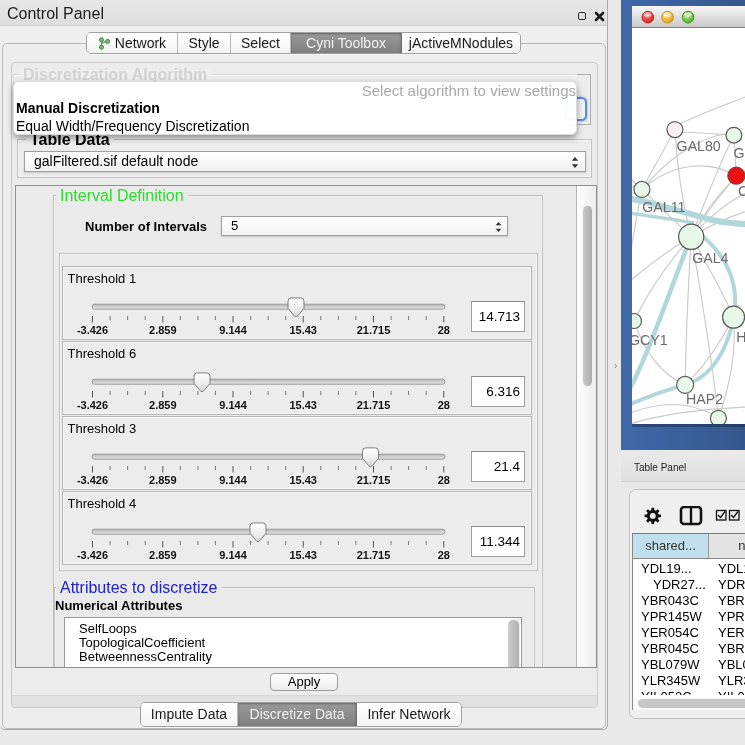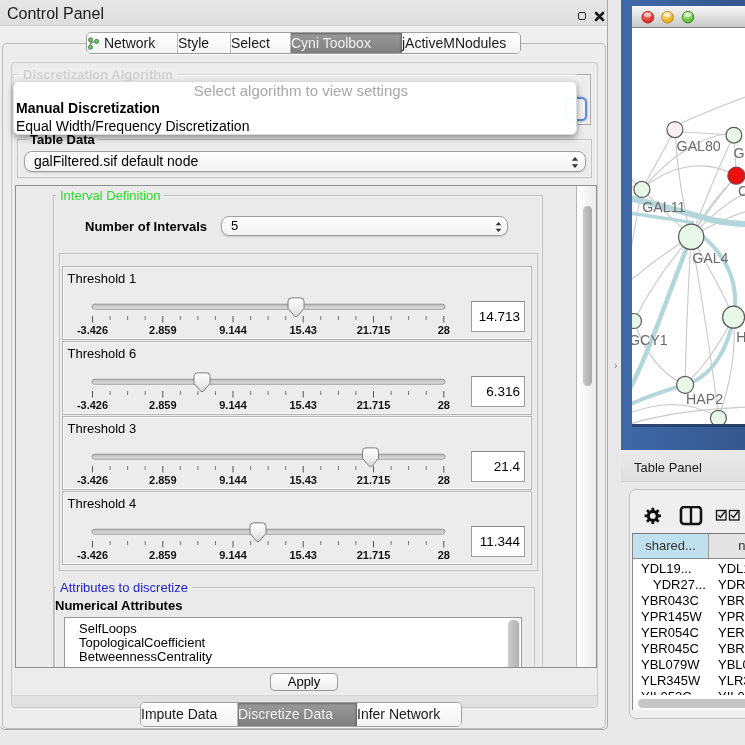--- a/index.html
+++ b/index.html
@@ -1,20 +1,20 @@
 <!DOCTYPE html>
 <html><head><meta charset="utf-8"><style>
 *{margin:0;padding:0;box-sizing:border-box}
 body{width:745px;height:745px;font-family:"Liberation Sans",sans-serif;background:#ebebeb;overflow:hidden}
 #root{position:absolute;left:0;top:0;width:745px;height:745px;background:#e9e9e9;overflow:hidden}
 .abs{position:absolute}
-.gtitle{position:absolute;background:#ebebeb;padding:0 4px;font-size:13px;line-height:13px;white-space:nowrap}
-.cbox{position:absolute;background:linear-gradient(#ffffff,#f2f2f2);border:1px solid #a0a0a0;border-radius:8px;font-size:13px;color:#000;box-shadow:0 1px 1.5px rgba(0,0,0,0.15)}
+.gtitle{position:absolute;background:#ebebeb;padding:0 4px;font-size:16px;line-height:13px;white-space:nowrap}
+.cbox{position:absolute;background:linear-gradient(#ffffff,#f2f2f2);border:1px solid #a0a0a0;border-radius:0;font-size:13px;color:#000;box-shadow:0 1px 1.5px rgba(0,0,0,0.15)}
 .seg{display:flex;position:absolute;background:#fff;border:1px solid #9f9f9f;border-radius:5px;overflow:hidden;box-shadow:0 1px 0 rgba(255,255,255,.6)}
-.seg>div{font-size:14px;color:#1a1a1a;text-align:left;border-right:1px solid #b9b9b9;background:linear-gradient(#ffffff,#f3f3f3);white-space:nowrap}
+.seg>div{font-size:14px;color:#1a1a1a;text-align:center;border-right:1px solid #b9b9b9;background:linear-gradient(#ffffff,#f3f3f3);white-space:nowrap}
 .seg>div:last-child{border-right:none}
 .seg>div.sel{background:linear-gradient(#9a9a9a,#7f7f7f);color:#f2f2f2;border-right:1px solid #6e6e6e;box-shadow:inset 0 1px 2px rgba(0,0,0,.35)}
 .thr{position:absolute;left:46px;width:470px;height:74px;background:#ececec;border:1px solid #b5b5b5;box-shadow:inset 0 0 0 1px #f7f7f7}
 .thr .tlabel{position:absolute;left:4.5px;top:4px;font-size:13px;font-weight:normal;color:#000}
 .vbox{position:absolute;left:408px;top:33.5px;width:54px;height:31.5px;background:#fff;border:1px solid #9e9e9e;border-top-color:#8a8a8a;font-size:13.5px;text-align:right;line-height:29px;padding-right:4px}
 </style></head><body>
 <div id="root">
 
 <div class="abs" style="left:0;top:0;width:608px;height:730px;background:#efefef;border-right:1px solid #a9a9a9;border-bottom:1px solid #a9a9a9;border-radius:0 0 5px 5px">
 <div class="abs" style="left:0;top:0;width:607px;height:26px;background:linear-gradient(#e7e7e7,#dedede);border-bottom:1px solid #d0d0d0">
@@ -238,21 +238,21 @@
         </div>
 </div>
 <div class="abs" style="left:270px;top:673px;width:68px;height:18px;background:linear-gradient(#ffffff,#ededed);border:1px solid #9d9d9d;border-radius:4px;font-size:13px;text-align:center;line-height:16px">Apply</div>
 <div class="seg" style="left:140px;top:702px;width:322px;height:25px">
         <div style="width:97px;line-height:23px">Impute Data</div>
         <div class="sel" style="width:119px;line-height:23px">Discretize Data</div>
         <div style="width:104px;line-height:23px">Infer Network</div>
       </div>
 </div>
 <div class="abs" style="left:13px;top:81px;width:564px;height:54px;background:rgba(255,255,255,0.96);border-radius:6px;border:1px solid #dcdcdc;box-shadow:0 3px 6px rgba(0,0,0,0.4)">
-      <div style="height:18px;font-size:15px;color:#a8a8a8;text-align:center;line-height:17.5px;padding-left:12px">Select algorithm to view settings</div>
+      <div style="height:18px;font-size:15px;color:#a8a8a8;text-align:right;line-height:17.5px;padding-left:12px">Select algorithm to view settings</div>
       <div style="height:18px;font-size:14px;color:#000;font-weight:bold;padding-left:2px;line-height:17px">Manual Discretization</div>
       <div style="height:18px;font-size:14px;color:#000;padding-left:2px;line-height:17.5px">Equal Width/Frequency Discretization</div>
     </div>
 <div class="abs" style="left:614px;top:360px;font-size:10px;color:#8a8a8a">›</div>
 <div class="abs" style="left:621px;top:0;width:124px;height:450px;background:linear-gradient(to right,#4068a8,#35578d)">
 <div class="abs" style="left:11px;top:6px;width:113px;height:418px;background:#fff;overflow:hidden">
 <div class="abs" style="left:0;top:0;width:113px;height:22px;background:linear-gradient(#f7f7f7,#c9c9c9);border-bottom:1px solid #828282;border-radius:3px 0 0 0"><svg width="113" height="22" viewBox="0 0 113 22">
             <defs>
               <radialGradient id="rg" cx="0.4" cy="0.3" r="0.8">
                 <stop offset="0" stop-color="#ff9a9a"></stop>
@@ -332,21 +332,21 @@
 <text x="60.2" y="233.5">GAL4</text>
 <text x="-3" y="315.5">GCY1</text>
 <text x="104.3" y="313">H</text>
 <text x="54.1" y="375">HAP2</text>
 </g>
 </svg>
 </div>
 <div class="abs" style="left:11px;top:424px;width:113px;height:3px;background:rgba(20,35,60,0.45)"></div>
 </div>
 <div class="abs" style="left:621px;top:454px;width:124px;height:28px;background:linear-gradient(#e9e9e9,#dfdfdf);border-bottom:1px solid #d2d2d2">
-      <div style="padding-left:13px;font-size:13px;color:#1c1c1c;line-height:28px">Table Panel</div>
+      <div style="padding-left:13px;font-size:10px;color:#1c1c1c;line-height:28px">Table Panel</div>
     </div>
 <div class="abs" style="left:629px;top:489px;width:130px;height:230px;background:#efefef;border:1px solid #c2c2c2;border-radius:7px">
 <svg class="abs" style="left:13px;top:16px" width="116" height="20" viewBox="0 0 116 20">
         <g fill="#111">
           <path d="M 17.99 8.54 L 17.99 11.26 L 15.62 11.35 L 14.94 12.99 L 16.55 14.73 L 14.63 16.65 L 12.89 15.04 L 11.25 15.72 L 11.16 18.09 L 8.44 18.09 L 8.35 15.72 L 6.71 15.04 L 4.97 16.65 L 3.05 14.73 L 4.66 12.99 L 3.98 11.35 L 1.61 11.26 L 1.61 8.54 L 3.98 8.45 L 4.66 6.81 L 3.05 5.07 L 4.97 3.15 L 6.71 4.76 L 8.35 4.08 L 8.44 1.71 L 11.16 1.71 L 11.25 4.08 L 12.89 4.76 L 14.63 3.15 L 16.55 5.07 L 14.94 6.81 L 15.62 8.45 Z"></path>
           <circle cx="9.8" cy="9.9" r="2.9" fill="#efefef"></circle>
         </g>
         <rect x="38" y="1" width="20" height="17" rx="3" fill="none" stroke="#111" stroke-width="2.6"></rect>
         <line x1="48" y1="1" x2="48" y2="18" stroke="#111" stroke-width="2.4"></line>
         <g stroke="#111" stroke-width="1.3" fill="none">

